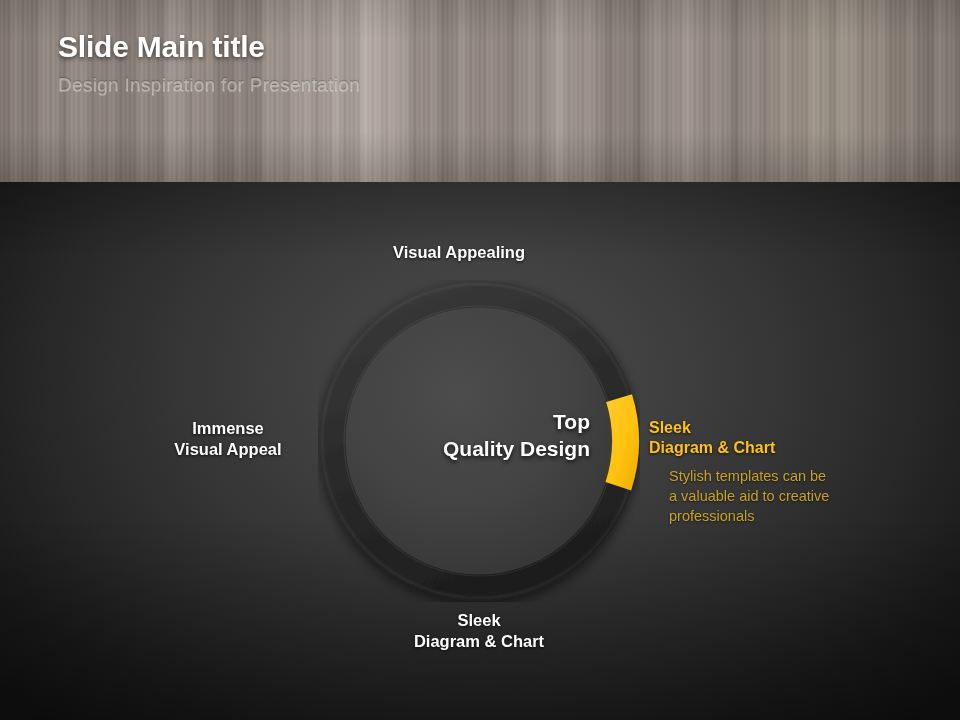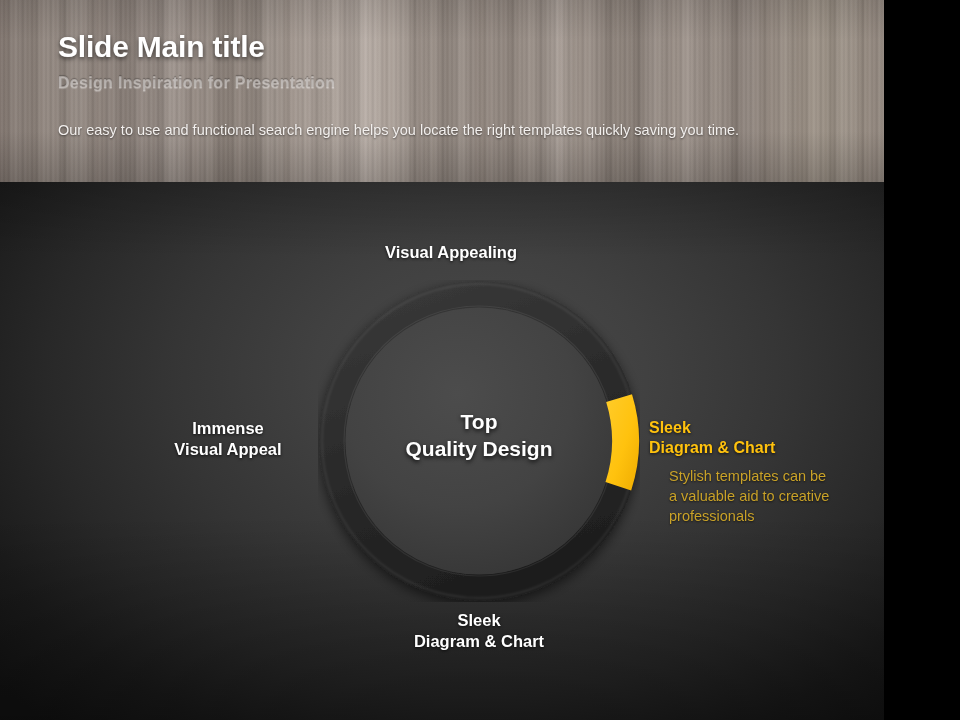--- a/index.html
+++ b/index.html
@@ -2,21 +2,21 @@
 <html><head>
 <meta charset="utf-8">
 <style>
   html, body {
     margin: 0;
     padding: 0;
     background: #000;
   }
   #slide {
     position: relative;
-    width: 884px;
+    width: 960px;
     height: 720px;
     overflow: hidden;
     font-family: "Liberation Sans", sans-serif;
     background: #1c1c1c;
   }
 
   
   #header {
     position: absolute;
     left: 0; top: 0;
@@ -61,22 +61,22 @@
     font-size: 30px;
     font-weight: bold;
     color: #ffffff;
     letter-spacing: -0.2px;
     text-shadow: 0 2px 4px rgba(0,0,0,0.55);
     white-space: nowrap;
   }
   #subtitle {
     position: absolute;
     left: 58px; top: 74px;
-    font-size: 16px;
-    font-weight: bold;
+    font-size: 19px;
+    font-weight: normal;
     color: rgba(235,230,228,0.42);
     letter-spacing: 0.3px;
     text-shadow: 0 1px 1px rgba(255,255,255,0.28), 0 -1px 1px rgba(0,0,0,0.25);
     white-space: nowrap;
   }
   #lead-text {
     position: absolute;
     left: 58px; top: 120px;
     width: 720px;
     font-size: 14.5px;
@@ -114,29 +114,29 @@
   
   .ring-label {
     position: absolute;
     color: #ffffff;
     font-weight: bold;
     font-size: 16.5px;
     line-height: 21px;
     text-shadow: 0 1px 3px rgba(0,0,0,0.75);
     white-space: pre-line;
   }
-  #label-top   { left: 385px; top: 242px; width: 200px; }
+  #label-top   { left: 359px; top: 242px; width: 200px; text-align: center; }
   #label-left  { left: 145px; top: 418px; width: 166px; text-align: center; }
   #label-bottom{ left: 379px; top: 610px; width: 200px; text-align: center; }
 
   #center-text {
     position: absolute;
     left: 368px; top: 408px;
     width: 222px;
-    text-align: center;
+    text-align: right;
     color: #ffffff;
     font-weight: bold;
     font-size: 21px;
     line-height: 27px;
     text-shadow: 0 2px 4px rgba(0,0,0,0.8);
     white-space: pre-line;
   }
 
   
   #callout { position: absolute; left: 649px; top: 418px; width: 250px; }
@@ -162,21 +162,20 @@
 <body>
 
 <div id="slide">
 
   <div id="header">
     <div class="hdr-stripes"></div>
     <div class="hdr-shade"></div>
   </div>
   <div id="main-title">Slide Main title</div>
   <div id="subtitle">Design Inspiration for Presentation</div>
-  <div id="lead-text">Our easy to use and functional search engine helps you locate the right templates quickly saving you time.</div>
 
   <div id="body-bg"></div>
   <div id="body-vignette"></div>
 
   <div id="donut-wrap">
     <svg id="donut-svg" width="322" height="322" viewBox="0 0 322 322">
       <defs>
         <linearGradient id="ringGrad" x1="0" y1="0" x2="0.35" y2="1">
           <stop offset="0%" stop-color="#3a3a3a"></stop>
           <stop offset="35%" stop-color="#303030"></stop>

